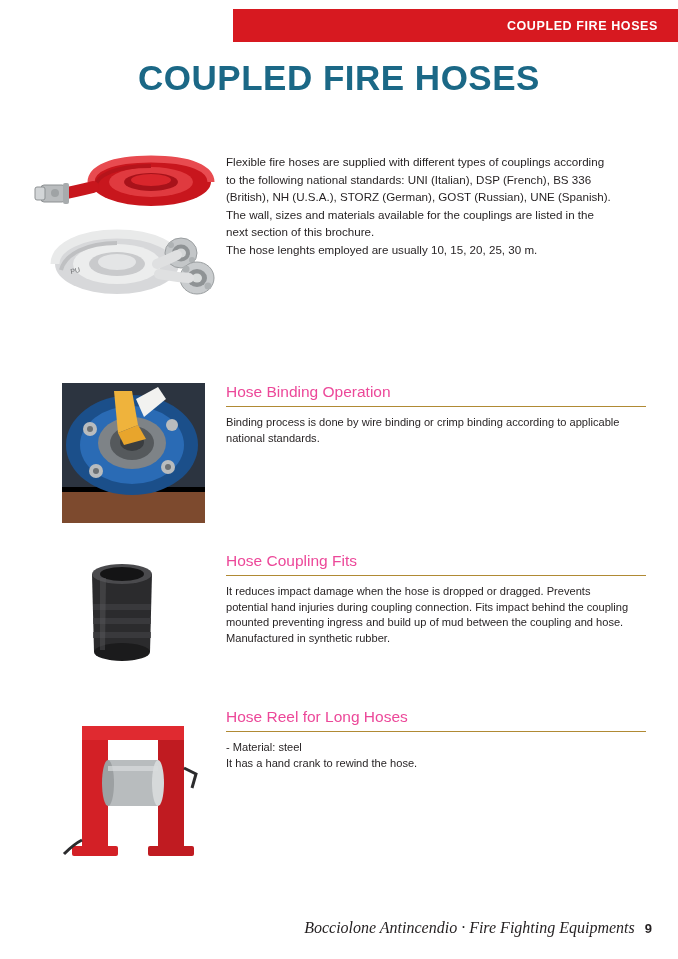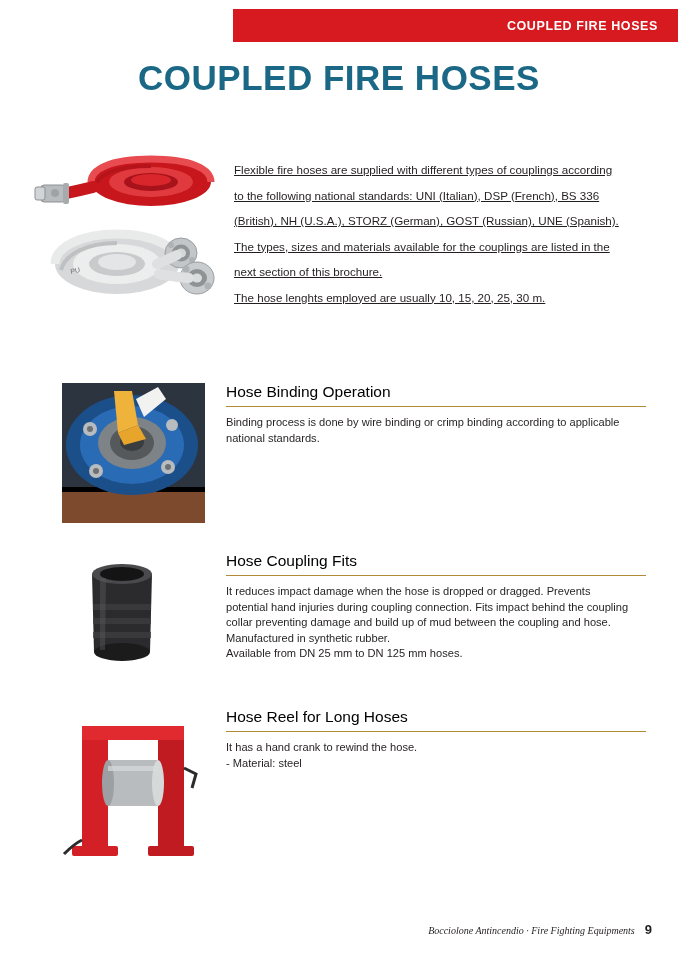--- a/index.html
+++ b/index.html
@@ -53,21 +53,21 @@
   
   .intro-text {
     position: absolute;
     top: 153px;
     left: 226px;
     width: 415px;
     font-size: 11.6px;
     line-height: 17.5px;
     color: #231f20;
   }
-  .intro-text p { margin: 8px; text-decoration: underline; }
+  .intro-text p { margin: 0; }
 
   
   .img-hose-red {
     position: absolute;
     top: 137px;
     left: 33px;
     width: 182px;
     height: 80px;
   }
   .img-hose-white {
@@ -89,21 +89,21 @@
     left: 62px;
     top: 0;
   }
   .section-body {
     position: absolute;
     left: 226px;
     width: 420px;
   }
   .section-title {
     font-size: 15.5px;
-    color: #000000;
+    color: #ec4899;
     font-weight: normal;
     padding-bottom: 5px;
   }
   .section-rule {
     border-bottom: 1.2px solid #b08a34;
     width: 420px;
     margin-bottom: 8px;
   }
   .section-text {
     font-size: 11.1px;
@@ -122,21 +122,21 @@
     position: absolute;
     bottom: 22px;
     right: 26px;
     display: flex;
     align-items: baseline;
     gap: 10px;
   }
   .footer-text {
     font-family: "Liberation Serif", serif;
     font-style: italic;
-    font-size: 10px;
+    font-size: 16px;
     color: #231f20;
   }
   .footer-page {
     font-size: 13px;
     font-weight: bold;
     color: #231f20;
   }
 
   
   .illus { display:block; }
@@ -202,21 +202,21 @@
       <path d="M110 52 C120 48 126 45 130 43" fill="none" stroke="#dfe0e1" stroke-width="10" stroke-linecap="round"></path>
       <path d="M112 62 C124 64 134 66 142 66" fill="none" stroke="#dfe0e1" stroke-width="10" stroke-linecap="round"></path>
     </g>
   </svg>
 </div>
 
 <div class="intro-text">
   <p>Flexible fire hoses are supplied with different types of couplings according</p>
   <p>to the following national standards: UNI (Italian), DSP (French), BS 336</p>
   <p>(British), NH (U.S.A.), STORZ (German), GOST (Russian), UNE (Spanish).</p>
-  <p>The types, sizes and materials available for the couplings are listed in the</p>
+  <p>The wall, sizes and materials available for the couplings are listed in the</p>
   <p>next section of this brochure.</p>
   <p>The hose lenghts employed are usually 10, 15, 20, 25, 30 m.</p>
 </div>
 
 <div class="section" id="section-binding">
   <div class="section-img">
     <svg class="illus" width="143" height="140" viewBox="0 0 143 140" xmlns="http://www.w3.org/2000/svg">
       <rect x="0" y="0" width="143" height="140" fill="#2c3440"></rect>
       <rect x="0" y="104" width="143" height="36" fill="#7d4a2e"></rect>
       <rect x="0" y="104" width="143" height="5" fill="#5d3venue"></rect>
@@ -264,23 +264,22 @@
         <path d="M38 26 L44 26 L43 98 L38 98 Z" fill="#5a5a5d" opacity="0.45"></path>
       </g>
     </svg>
   </div>
   <div class="section-body">
     <div class="section-title">Hose Coupling Fits</div>
     <div class="section-rule"></div>
     <div class="section-text">
       <p>It reduces impact damage when the hose is dropped or dragged. Prevents</p>
       <p>potential hand injuries during coupling connection. Fits impact behind the coupling</p>
-      <p>collar preventing damage and build up of mud between the coupling and hose.</p>
+      <p>mounted preventing ingress and build up of mud between the coupling and hose.</p>
       <p>Manufactured in synthetic rubber.</p>
-      <p>Available from DN 25 mm to DN 125 mm hoses.</p>
     </div>
   </div>
 </div>
 
 <div class="section" id="section-reel">
   <div class="section-img">
     <svg class="illus" width="140" height="160" viewBox="0 0 140 160" xmlns="http://www.w3.org/2000/svg">
       <g>
 
         <path d="M20 18 L46 18 L46 140 L20 140 Z" fill="#d32026"></path>
@@ -299,22 +298,22 @@
         <path d="M122 60 L134 66 L130 80" fill="none" stroke="#2b2b2d" stroke-width="3"></path>
 
         <path d="M20 132 C12 136 6 142 2 146" fill="none" stroke="#2b2b2d" stroke-width="3"></path>
       </g>
     </svg>
   </div>
   <div class="section-body">
     <div class="section-title">Hose Reel for Long Hoses</div>
     <div class="section-rule"></div>
     <div class="section-text">
+      <p>- Material: steel</p>
       <p>It has a hand crank to rewind the hose.</p>
-      <p>- Material: steel</p>
     </div>
   </div>
 </div>
 
 <div class="footer">
   <span class="footer-text">Bocciolone Antincendio · Fire Fighting Equipments</span>
   <span class="footer-page">9</span>
 </div>
 
 </body></html>

